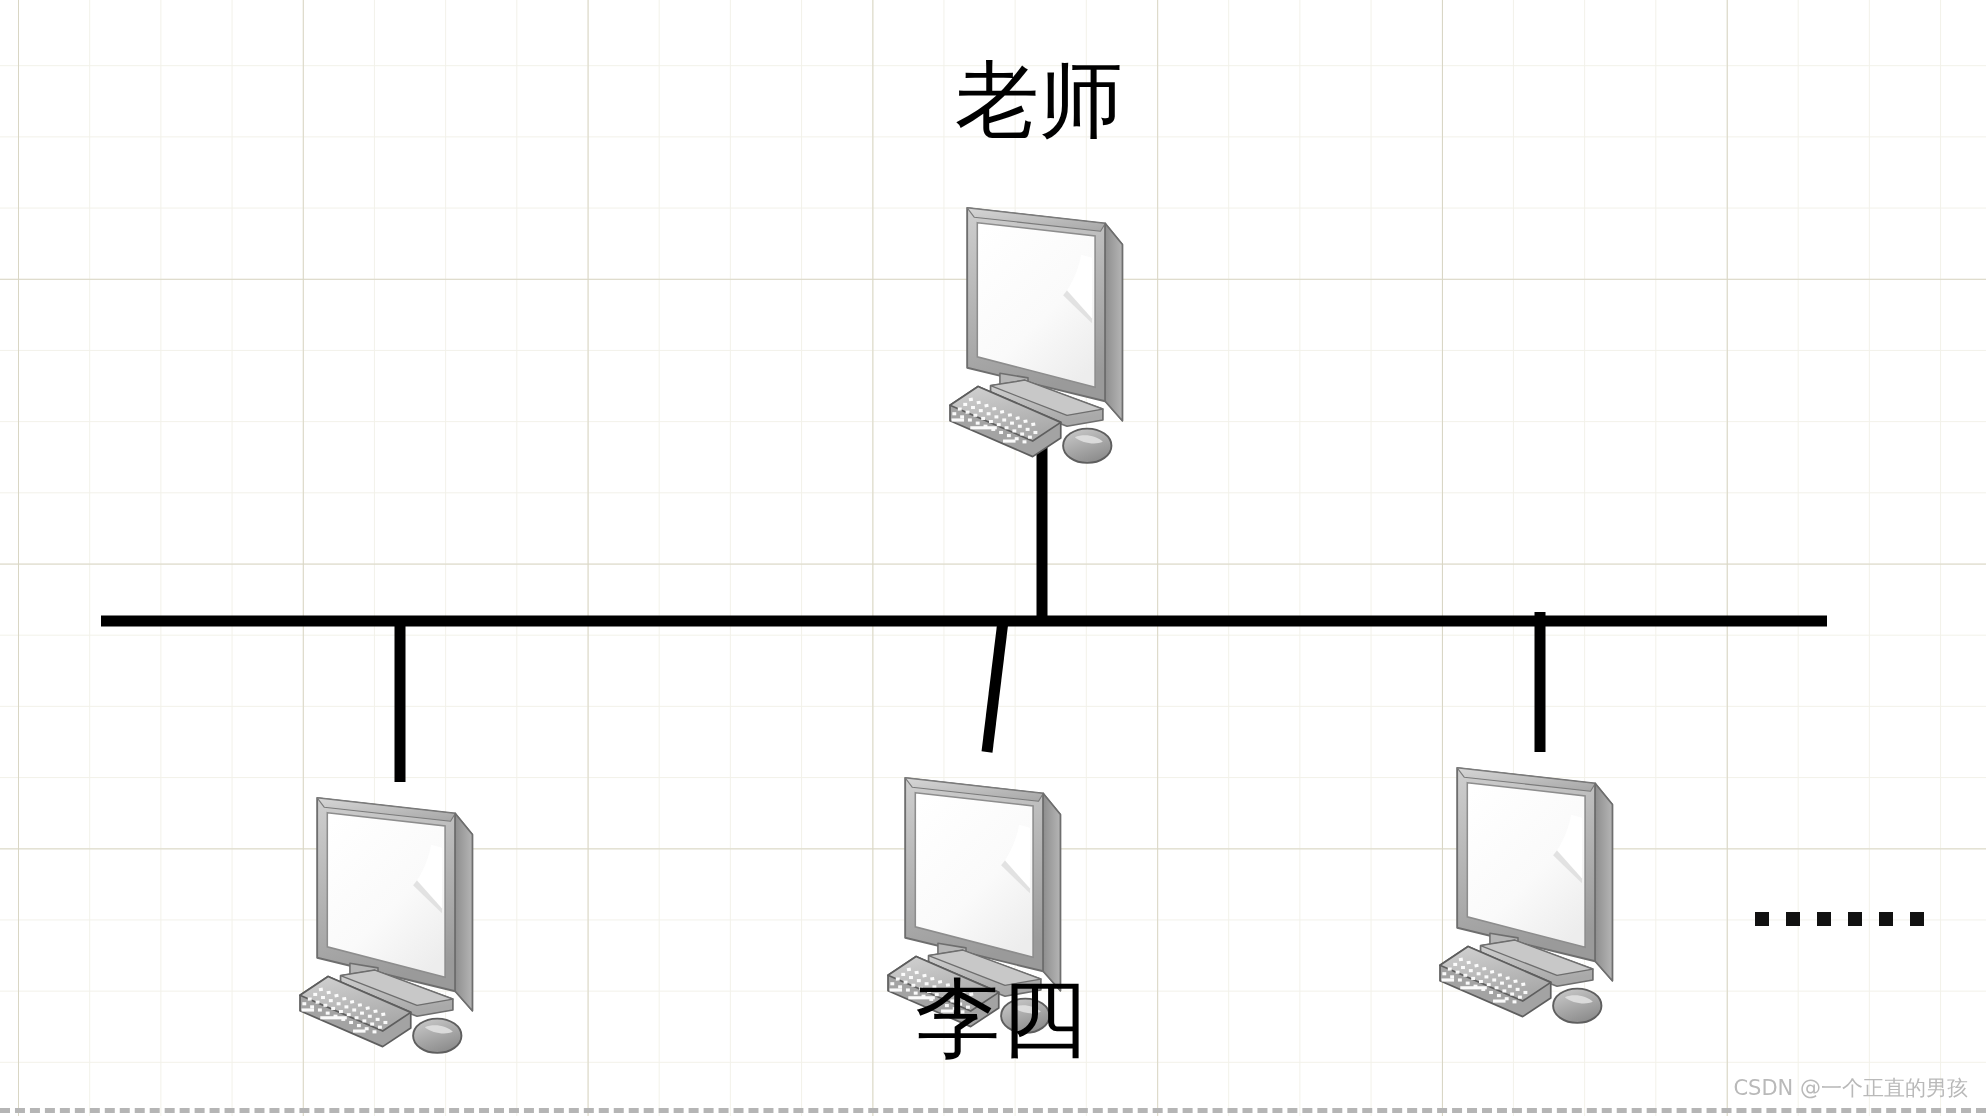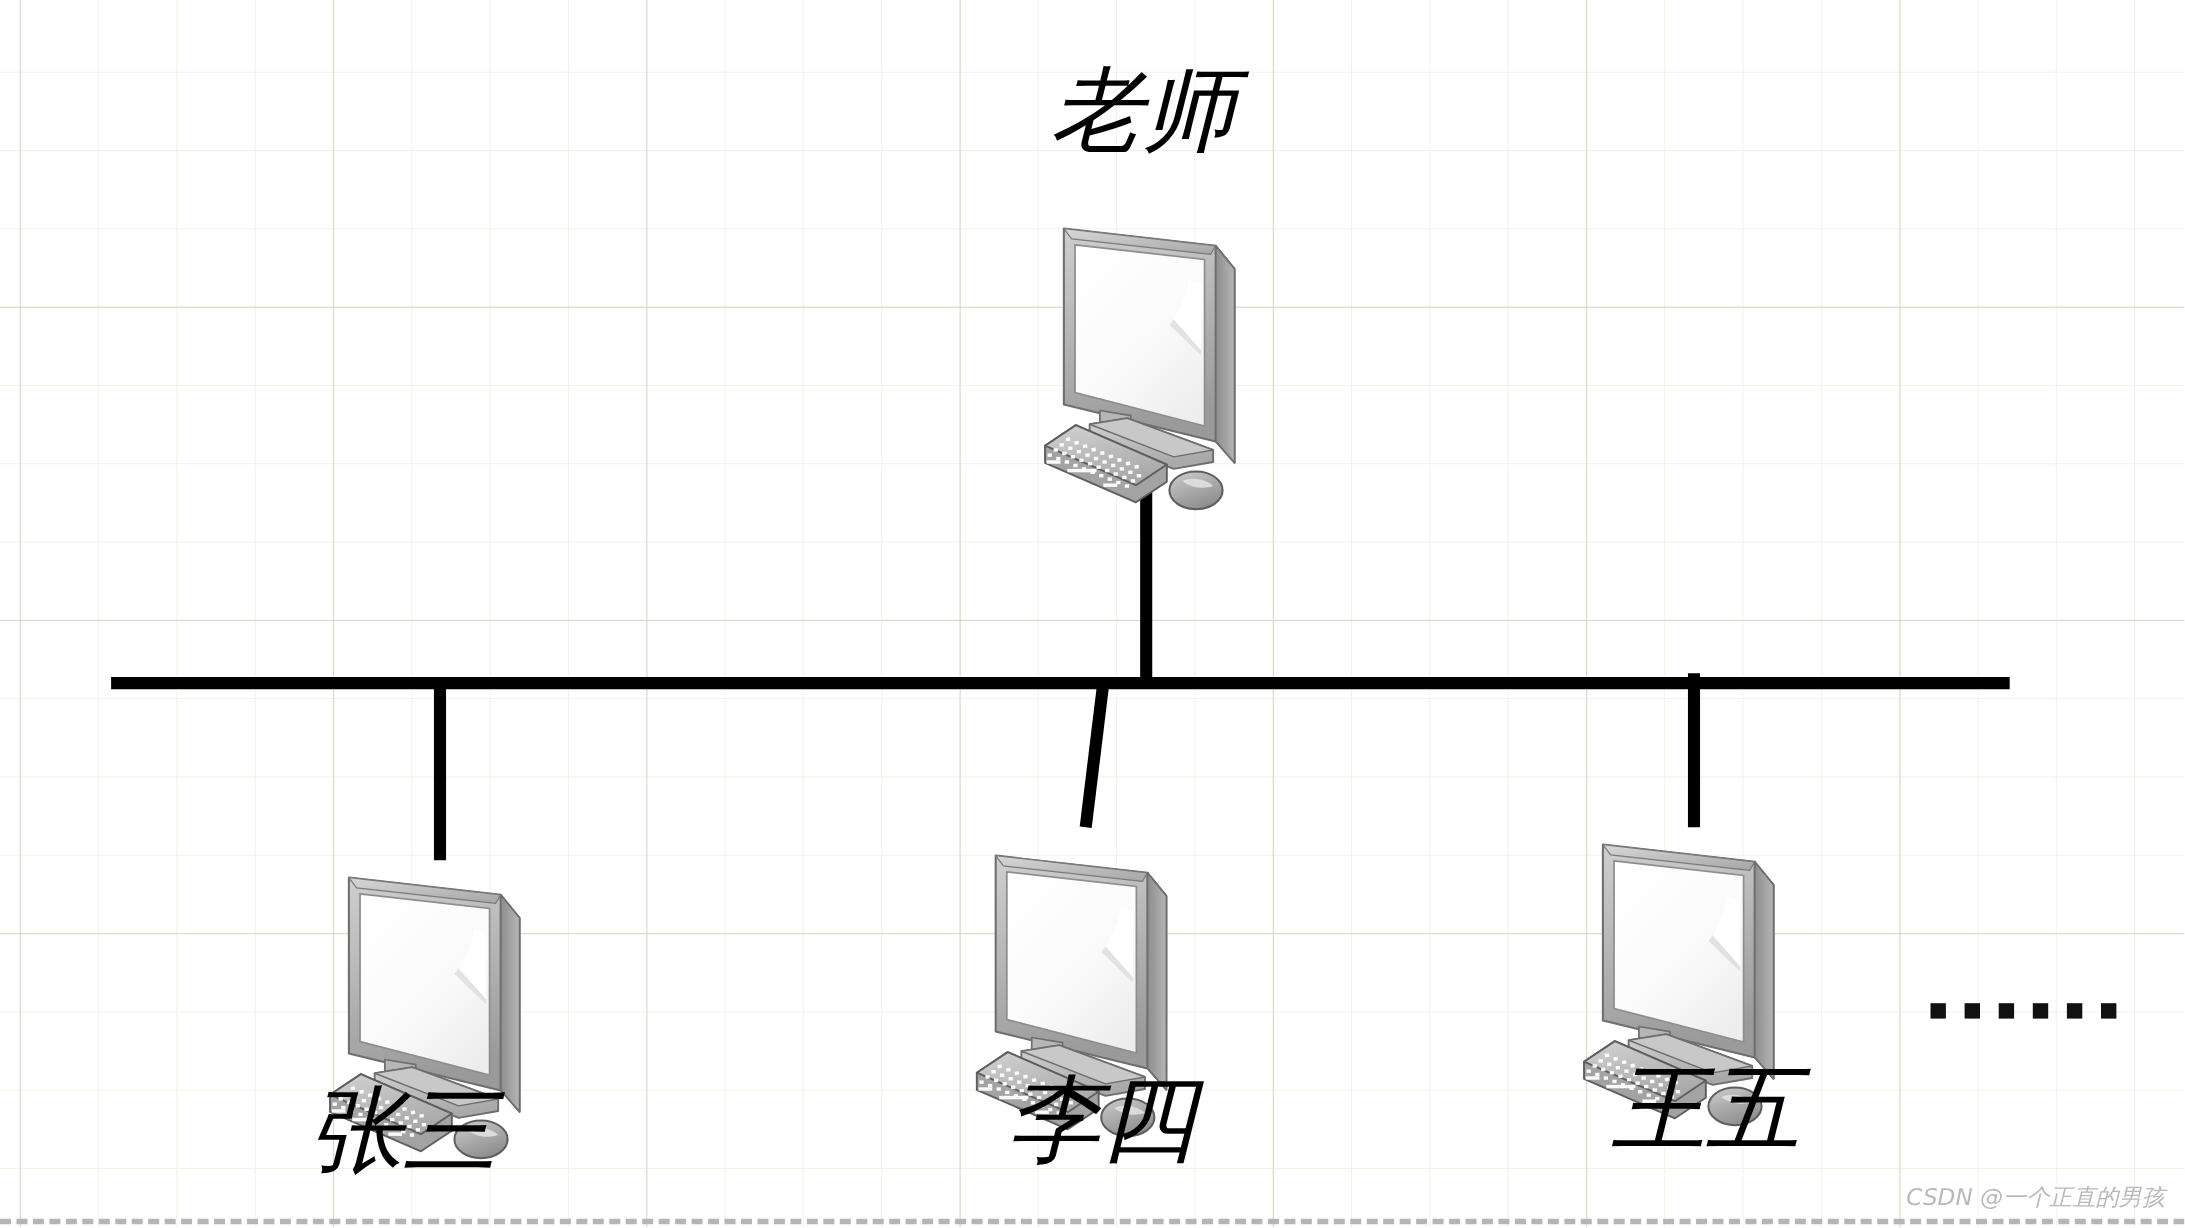--- a/index.html
+++ b/index.html
@@ -7,21 +7,20 @@
     padding: 0;
     background: #ffffff;
   }
   #canvas {
     position: relative;
     width: 1986px;
     height: 1116px;
     background-color: #ffffff;
     overflow: hidden;
     font-family: "DejaVu Sans", "Liberation Sans", sans-serif;
-    font-style: italic;
   }
   
   #grid-minor {
     position: absolute;
     inset: 0;
     background-image:
       linear-gradient(to right, #f2f1e9 1px, transparent 1px),
       linear-gradient(to bottom, #f2f1e9 1px, transparent 1px);
     background-size: 71.2px 71.2px;
     background-position: 18px -6px;
@@ -230,25 +229,23 @@
     <g transform="translate(888,756) scale(0.78)">
       <use href="#computer-icon"></use>
     </g>
     <g transform="translate(1440,746) scale(0.78)">
       <use href="#computer-icon"></use>
     </g>
   </svg>
 
   <div class="node-label" id="label-teacher">老师</div>
 
-  <div class="node-label" id="label-zhangsan">张三</div>
 
   <div class="node-label" id="label-lisi">李四</div>
 
-  <div class="node-label" id="label-wangwu">王五</div>
 
   <div id="ellipsis-dots">
     <i></i>
     <i></i>
     <i></i>
     <i></i>
     <i></i>
     <i></i>
   </div>
 

